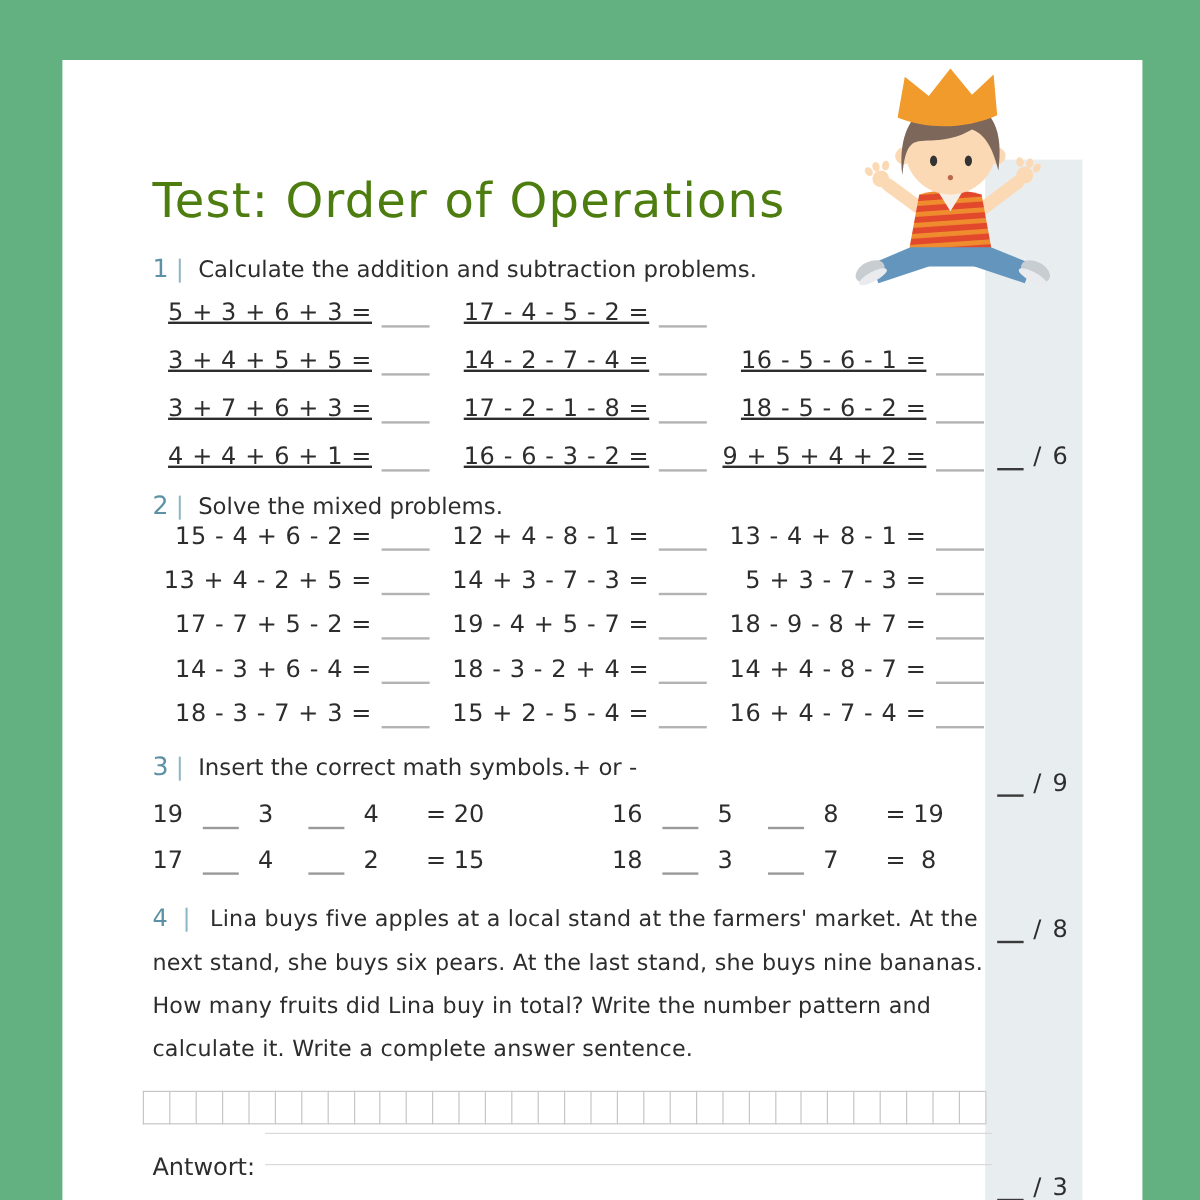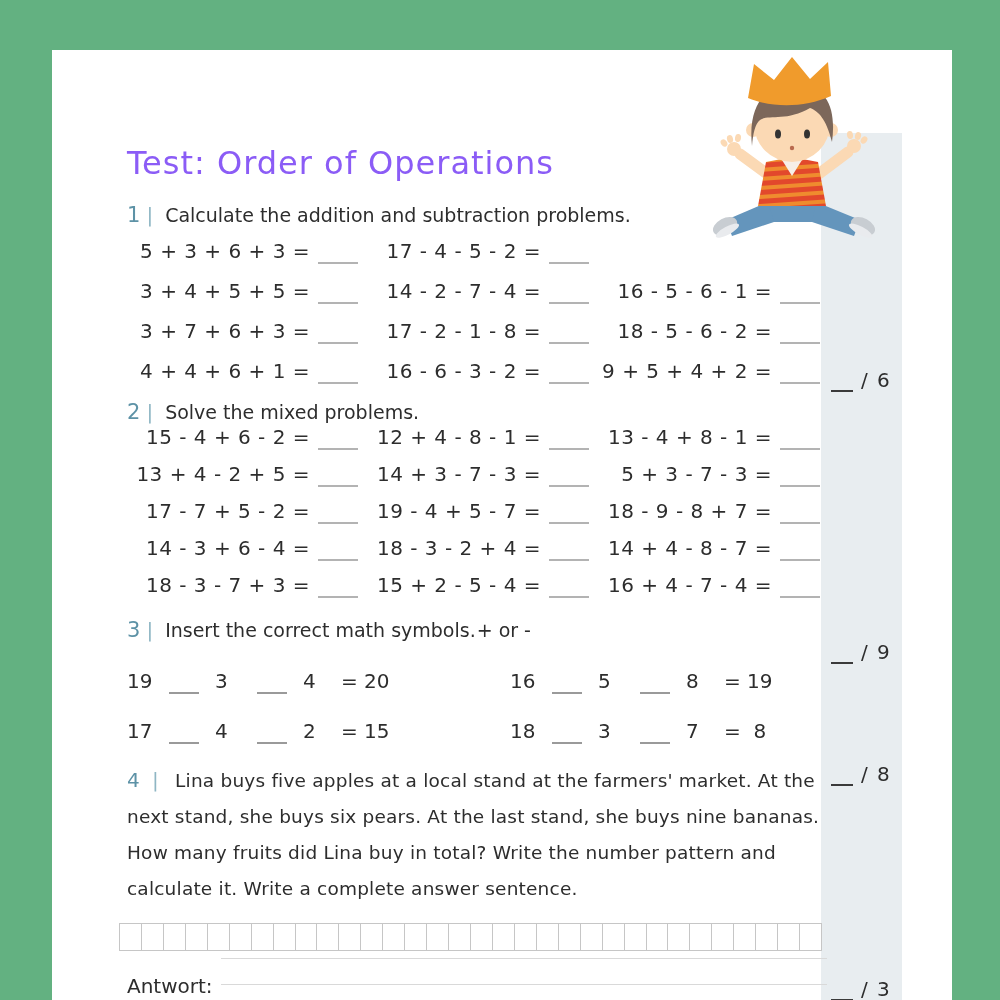--- a/index.html
+++ b/index.html
@@ -14,48 +14,48 @@
     background:#ffffff;
   }
   .score-band{
     position:absolute;left:769px;top:83px;width:81px;height:867px;
     background:#e8edf0;z-index:1;
   }
   .boy{position:absolute;left:660px;top:4px;z-index:2;}
   .content{position:relative;z-index:3;padding-left:75px;width:700px;}
 
   .page-title{
-    margin:96px 0 0 0;font-size:32px;font-weight:400;letter-spacing:1px;
-    color:#8b5cf6;line-height:1.1;
+    margin:96px 0 0 0;font-size:40px;font-weight:400;letter-spacing:1px;
+    color:#4d7c0f;line-height:1.1;
   }
   .sec-head{display:flex;align-items:baseline;font-size:19px;}
   .sec-num{color:#5d92a6;font-size:21px;}
   .sec-bar{color:#8fb6c4;font-size:20px;margin:0 12px 0 6px;}
   .sec-hint{margin-left:1px;white-space:pre;}
 
   .sh1{margin-top:22px;}
   .sh2{margin-top:16px;}
   .sh3{margin-top:20px;}
 
   .rows1{margin-top:11px;}
   .rows2{}
   .prob-row{display:flex;}
-  .rows1 .prob-row{margin-bottom:14px;}
+  .rows1 .prob-row{margin-bottom:14px;text-decoration:underline;}
   .rows2 .prob-row{margin-bottom:11px;}
   .prob{width:231px;display:flex;align-items:flex-end;font-size:20px;line-height:26px;}
   .expr{flex:1;text-align:right;letter-spacing:0.5px;white-space:pre;}
   .blank{width:40px;margin-left:8px;border-bottom:2px solid #b3b3b3;height:22px;}
 
   .rows3{margin-top:14px;}
   .sym-row{display:flex;margin-bottom:12px;font-size:20px;line-height:26px;}
   .sym-prob{display:flex;align-items:flex-end;}
   .sym-left{width:383px;}
-  .sym-n{min-width:26px;margin-top:12px;}
+  .sym-n{min-width:26px;}
   .sym-blank{width:30px;border-bottom:2px solid #9a9a9a;height:20px;margin:0 16px;}
-  .sym-rhs{margin-left:12px;white-space:pre;}
+  .sym-rhs{margin-left:26px;white-space:pre;}
 
   .word-problem{
     margin:18px 0 0 0;font-size:18.5px;line-height:36px;width:705px;
     letter-spacing:0.2px;
   }
   .word-problem .sec-num,.word-problem .sec-bar{font-size:20px;}
   .word-problem .sec-bar{margin:0 10px 0 6px;}
 
   .grid-row{
     display:flex;margin-left:-8px;margin-top:16px;width:702px;height:28px;

